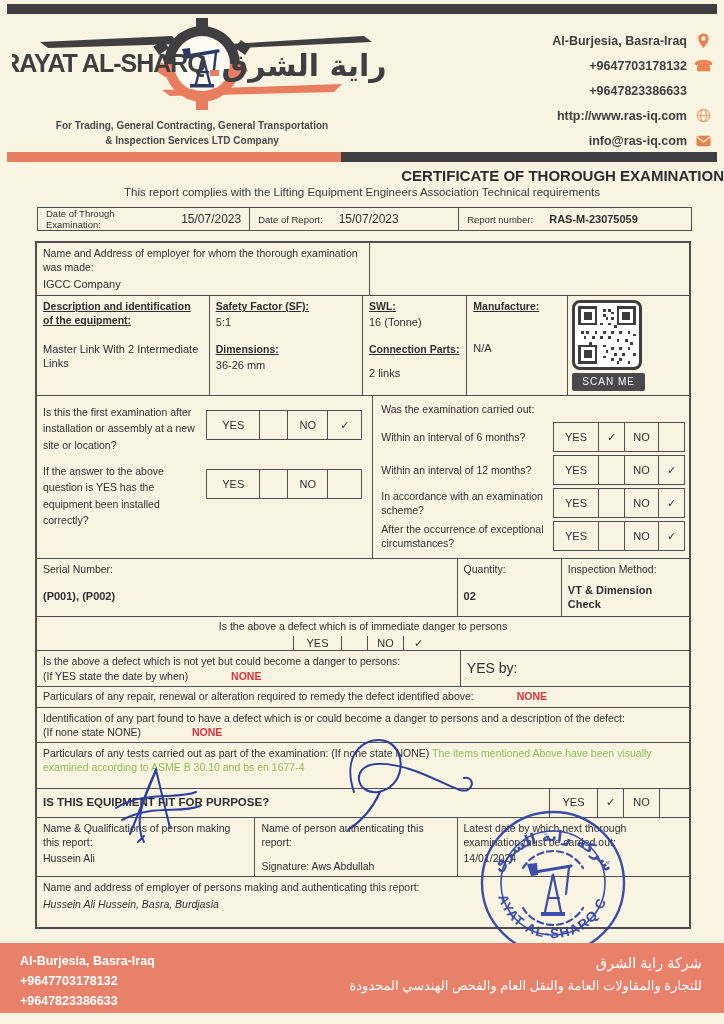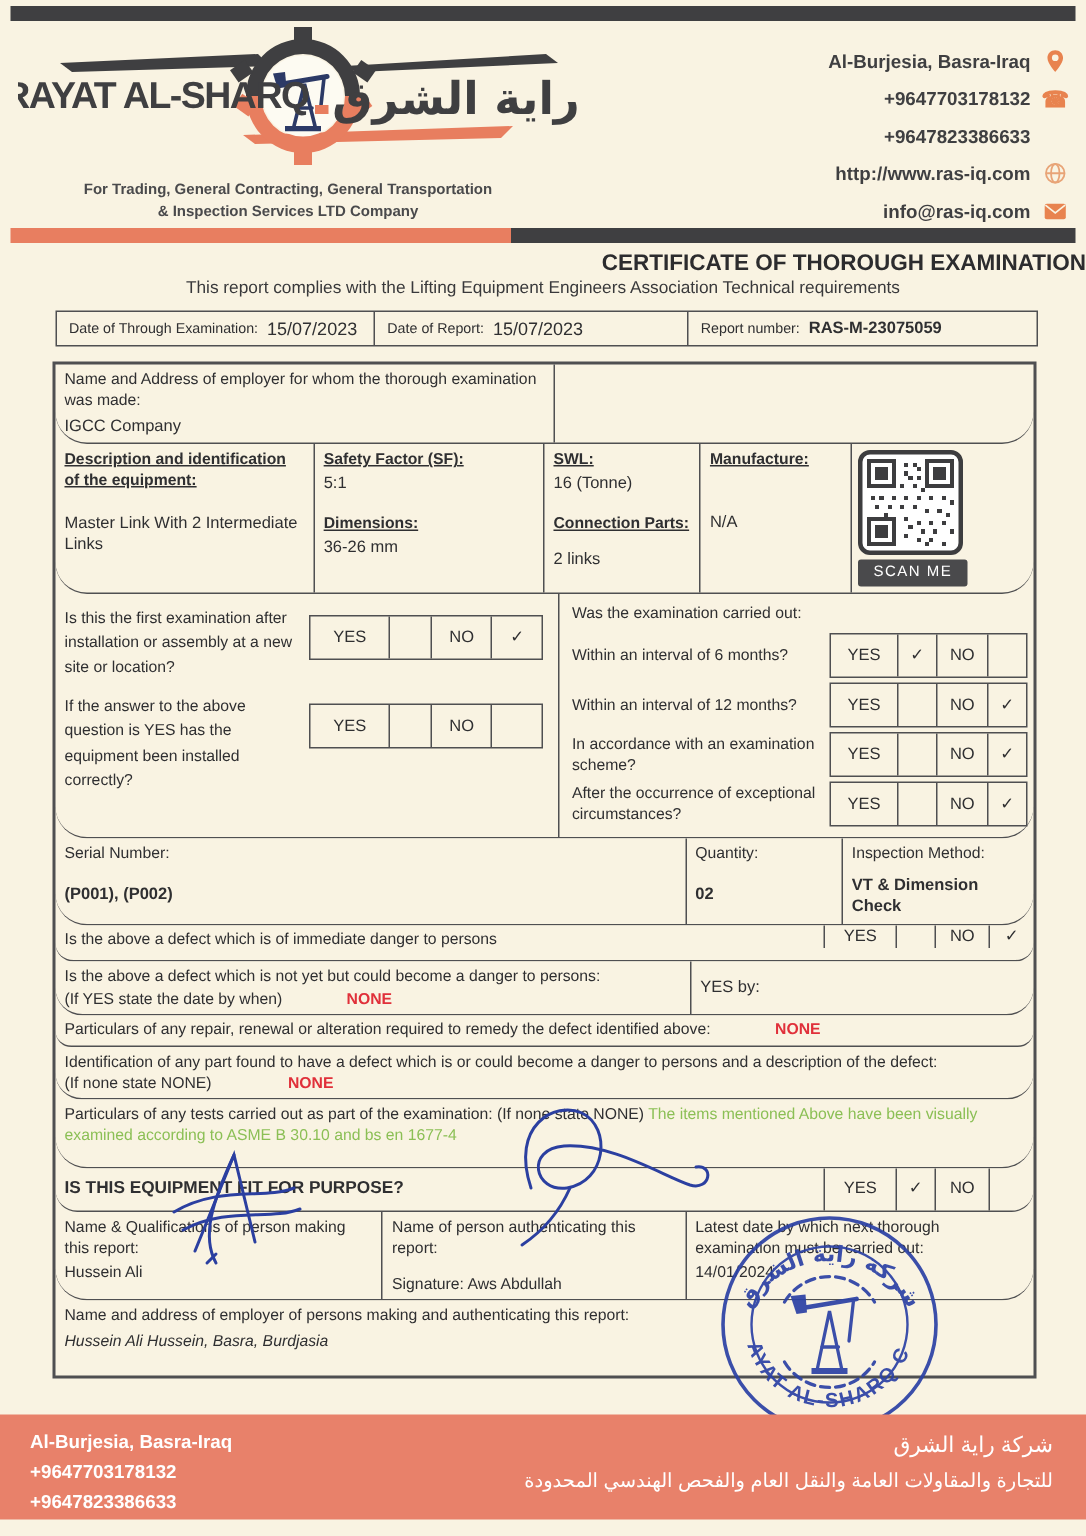--- a/index.html
+++ b/index.html
@@ -14,30 +14,30 @@
   .contact-wrap{width:225px;padding-top:12px;}
   .contact-line{display:flex;justify-content:flex-end;align-items:center;gap:8px;height:25px;font-size:12.5px;font-weight:bold;color:#3f3f41;}
   .cicon{width:17px;height:17px;display:flex;align-items:center;justify-content:center;color:#e8834f;font-size:15px;}
 
   .two-tone{position:absolute;top:152px;left:7px;right:7px;height:10px;background:linear-gradient(90deg,#e87e60 0,#e87e60 47%,#3f3f41 47%,#3f3f41 100%);}
   .title{position:absolute;top:167px;width:100%;text-align:right;font-size:15px;font-weight:bold;color:#2c2c2e;}
   .subtitle{position:absolute;top:186px;width:100%;text-align:center;font-size:11.5px;color:#39393b;}
 
   
   .dates{position:absolute;top:207px;left:37px;width:655px;height:24px;display:flex;border:1px solid #4f4f51;box-sizing:border-box;font-size:9.5px;background:transparent;}
-  .dates>div{display:flex;align-items:center;gap:6px;padding:0 8px;box-sizing:border-box;}
+  .dates>div{display:flex;align-items:center;gap:16px;padding:0 8px;box-sizing:border-box;}
   .dates .dc1{width:32.5%;border-right:1px solid #4f4f51;}
   .dates .dc2{width:32%;border-right:1px solid #4f4f51;}
   .dates .dc3{flex:1;}
   .dates .val{font-size:12px;}
   .dates .dc3 .val{font-weight:bold;font-size:11px;}
 
   
   .doc{position:absolute;top:241px;left:35px;width:656px;border:2px solid #4f4f51;box-sizing:border-box;font-size:10.5px;line-height:1.35;}
-  .row{display:flex;border-bottom:1px solid #4f4f51;box-sizing:border-box;border-radius:21px;}
+  .row{display:flex;border-bottom:1px solid #4f4f51;box-sizing:border-box;}
   .row:last-child{border-bottom:none;}
   .cell{padding:3px 6px;box-sizing:border-box;}
   .bR{border-right:1px solid #4f4f51;}
   .lbl-bu{font-weight:bold;text-decoration:underline;}
   .red{color:#e0303a;font-weight:bold;padding-left:40px;}
   .green{color:#8bbf55;}
 
   .r1{min-height:48px;}
   .r1 .c1{width:51%;}
   .r1 .c2{width:49%;}
@@ -69,29 +69,29 @@
   .rq .qt{flex:1;padding-right:6px;line-height:1.35;}
   .carried-h{margin:2px 0 6px 0;}
 
   .r4{min-height:58px;}
   .r4 .c1{width:64.5%;}
   .r4 .c2{width:16%;}
   .r4 .c3{flex:1;}
   .r4 .v{font-weight:bold;margin-top:12px;font-size:11px;}
   .r4 .c3 .v{margin-top:6px;}
 
-  .r5{min-height:24px;align-items:flex-start;}
+  .r5{min-height:24px;align-items:center;flex-direction:column;}
   .r5 .qt{flex:1;display:flex;align-items:center;padding:2px 6px;}
   .inlineCb{display:flex;}
   .inlineCb>span{display:flex;align-items:center;justify-content:center;border-left:1px solid #4f4f51;box-sizing:border-box;font-size:11px;}
   .inlineCb .w1{width:48px}.inlineCb .w2{width:26px}.inlineCb .w3{width:36px}.inlineCb .w4{width:30px}
 
   .r6{min-height:36px;}
   .r6 .c1{width:65%;}
-  .r6 .c2{flex:1;display:flex;align-items:center;font-size:11px;}
+  .r6 .c2{flex:1;display:flex;align-items:center;font-size:14px;}
   .r7{min-height:19px;}
   .r8{min-height:34px;}
   .r9{min-height:46px;}
   .r7 .cell,.r8 .cell,.r9 .cell{width:100%;}
 
   .r10{min-height:29px;}
   .r10 .qt{flex:1;display:flex;align-items:center;padding:2px 6px;font-size:11.5px;font-weight:bold;}
 
   .r11{min-height:58px;}
   .r11 .c1{width:33.5%;}

